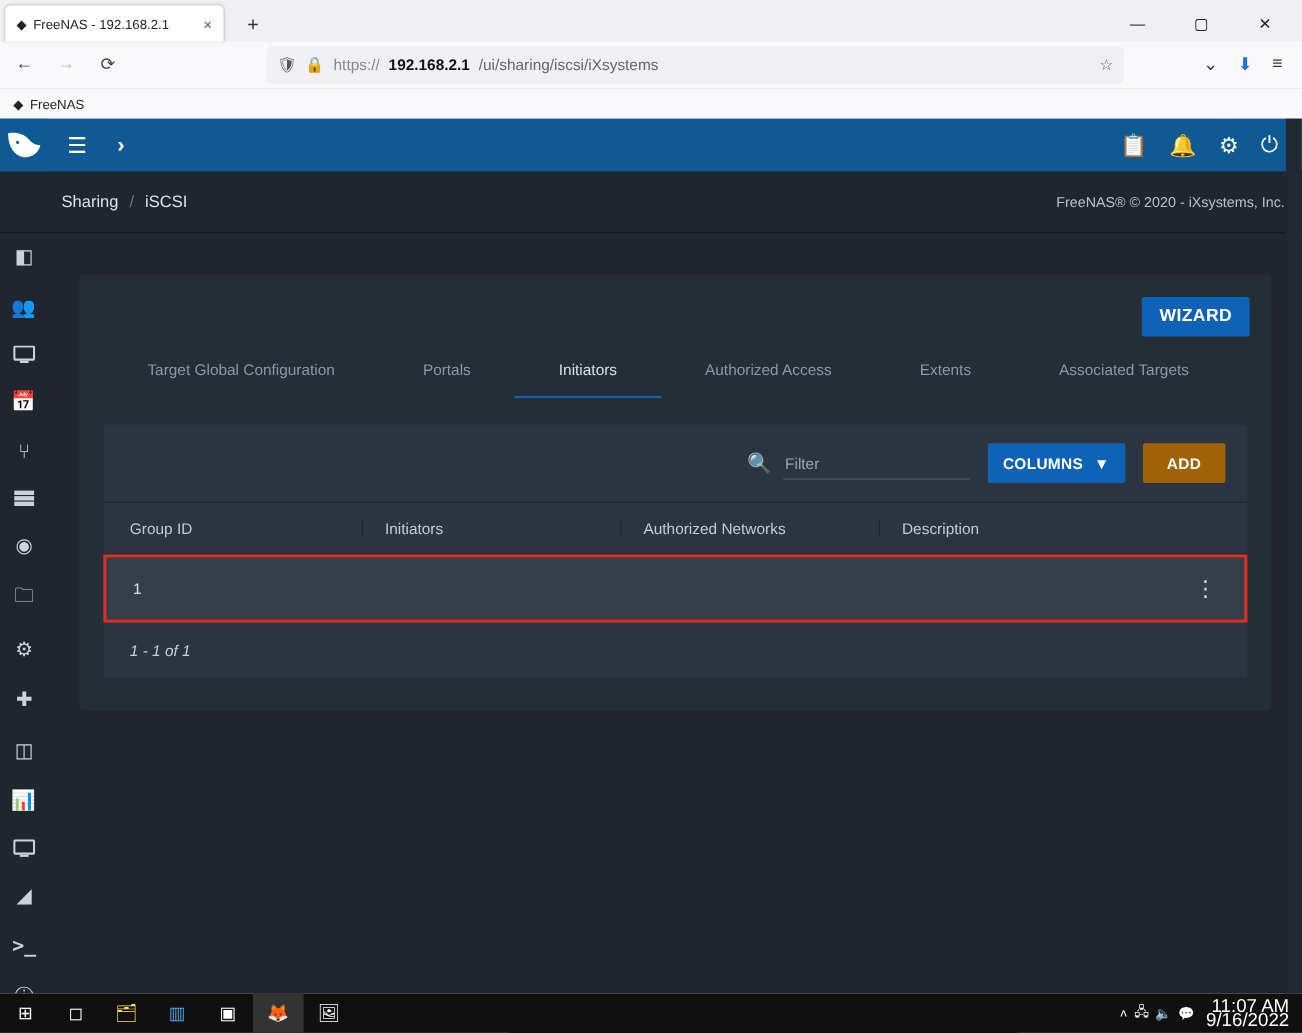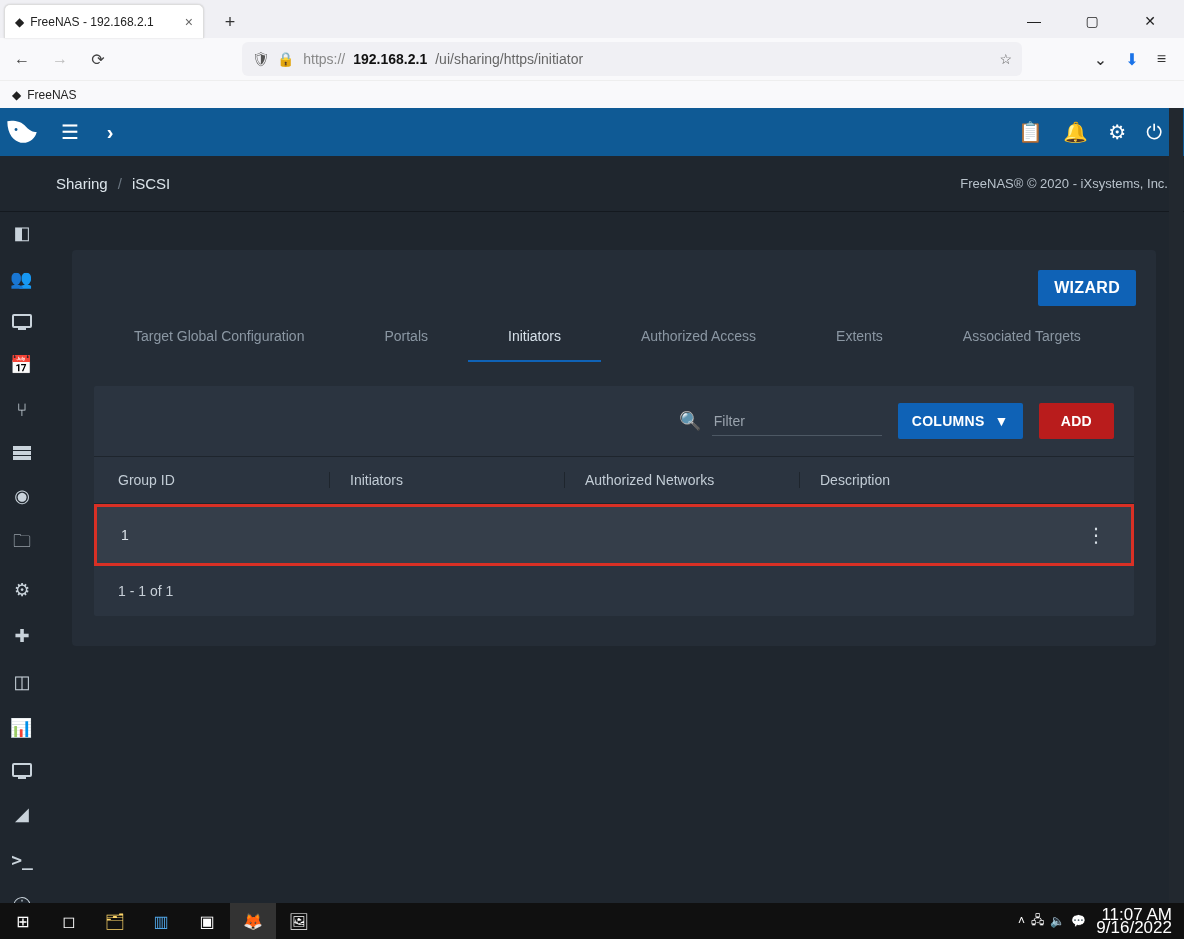--- a/index.html
+++ b/index.html
@@ -39,32 +39,32 @@
     .tabs { display: flex; flex-wrap: wrap; margin-top: 40px; }
     .tabs .t { padding: 16px 40px; color: #8b97a3; font-size: 14px; font-weight: 500; white-space: nowrap;}
     .tabs .t.active { color: #d6e0e9; border-bottom: 2px solid #0f62b6; }
     .table-card { margin-top: 24px; background: #2b3440; border-radius: 2px;}
     .filter-row { height: 70px; display: flex; align-items: center; padding: 0 20px; gap: 16px; justify-content: flex-end;}
     .search-wrap { display: flex; align-items: center; gap: 10px; color: #9aa3ad; }
     .search-input { width: 170px; background: transparent; border: none; border-bottom: 1px solid #4d5864; color: #cfd6dd; font-size: 14px; padding: 6px 2px; outline: none; }
     .search-input::placeholder{color:#9aa3ad;}
     .btn { height: 36px; padding: 0 14px; color: #fff; border: none; border-radius: 2px; font-size: 14px; font-weight: 600; letter-spacing: .3px; display:flex; align-items:center; gap:10px;}
     .btn.columns { background: #0f62b6; }
-    .btn.add { background: #b91c1c; padding: 0 22px;}
+    .btn.add { background: #a16207; padding: 0 22px;}
     .thead { display: flex; height: 48px; align-items: center; border-top: 1px solid #1e252d; border-bottom: 1px solid #1e252d; font-size: 14px; color: #c2ccd5; font-weight: 500;}
     .c-group { width: 235px; padding-left: 24px;}
     .c-init { width: 235px; padding-left: 20px;}
     .c-net  { width: 235px; padding-left: 20px;}
     .c-desc { flex: 1; padding-left: 20px;}
     .c-act  { width: 70px; text-align: center;}
     .c-sepv { border-left: 1px solid #1e252d; }
     .tbody-row { display: flex; height: 56px; align-items: center; background: #353e4a; font-size: 14px; color: #dce3e9;}
     .tbody-row .c-act { color:#d5dde4; font-size: 20px;}
     .highlight-box { position: relative; border: 3px solid #d93025; }
-    .pager { height: 50px; display: flex; align-items: center; padding-left: 24px; font-size: 14px; color: #c7cfd7; }
+    .pager { height: 50px; display: flex; align-items: center; padding-left: 24px; font-size: 14px; color: #c7cfd7; font-style: italic; }
     .scrollbar-stub { position:absolute; right:1px; top:0; bottom:0; width:14px; background:#22282f;}
     .taskbar { height: 36px; background: #101010; display: flex; align-items: center; color: #fff; font-size: 12px; }
     .taskbar .tb { width: 46px; height: 36px; display: flex; align-items: center; justify-content: center; font-size: 16px; }
     .taskbar .right { margin-left: auto; display: flex; align-items: center; gap: 6px; padding-right: 8px;}
     .taskbar .clock { text-align: right; font-size: 17px; line-height: 13px; padding: 0 4px;}
   </style>
 </head>
 <body>
 
 <div class="browser-chrome">
@@ -83,21 +83,21 @@
   </div>
   <div class="addr-row">
     <div class="nav-btn">←</div>
     <div class="nav-btn" style="color:#bdbdbd">→</div>
     <div class="nav-btn">⟳</div>
     <div class="addr-bar">
       <span>🛡</span>
       <span class="lock">🔒</span>
       <span style="color:#888">https://</span>
       <span class="url-bold">192.168.2.1</span>
-      <span style="color:#666">/ui/sharing/https/initiator</span>
+      <span style="color:#666">/ui/sharing/iscsi/iXsystems</span>
       <span class="star">☆</span>
     </div>
     <div class="right-icons">
       <span>⌄</span>
       <span class="dl">⬇</span>
       <span>≡</span>
     </div>
   </div>
 </div>
 

